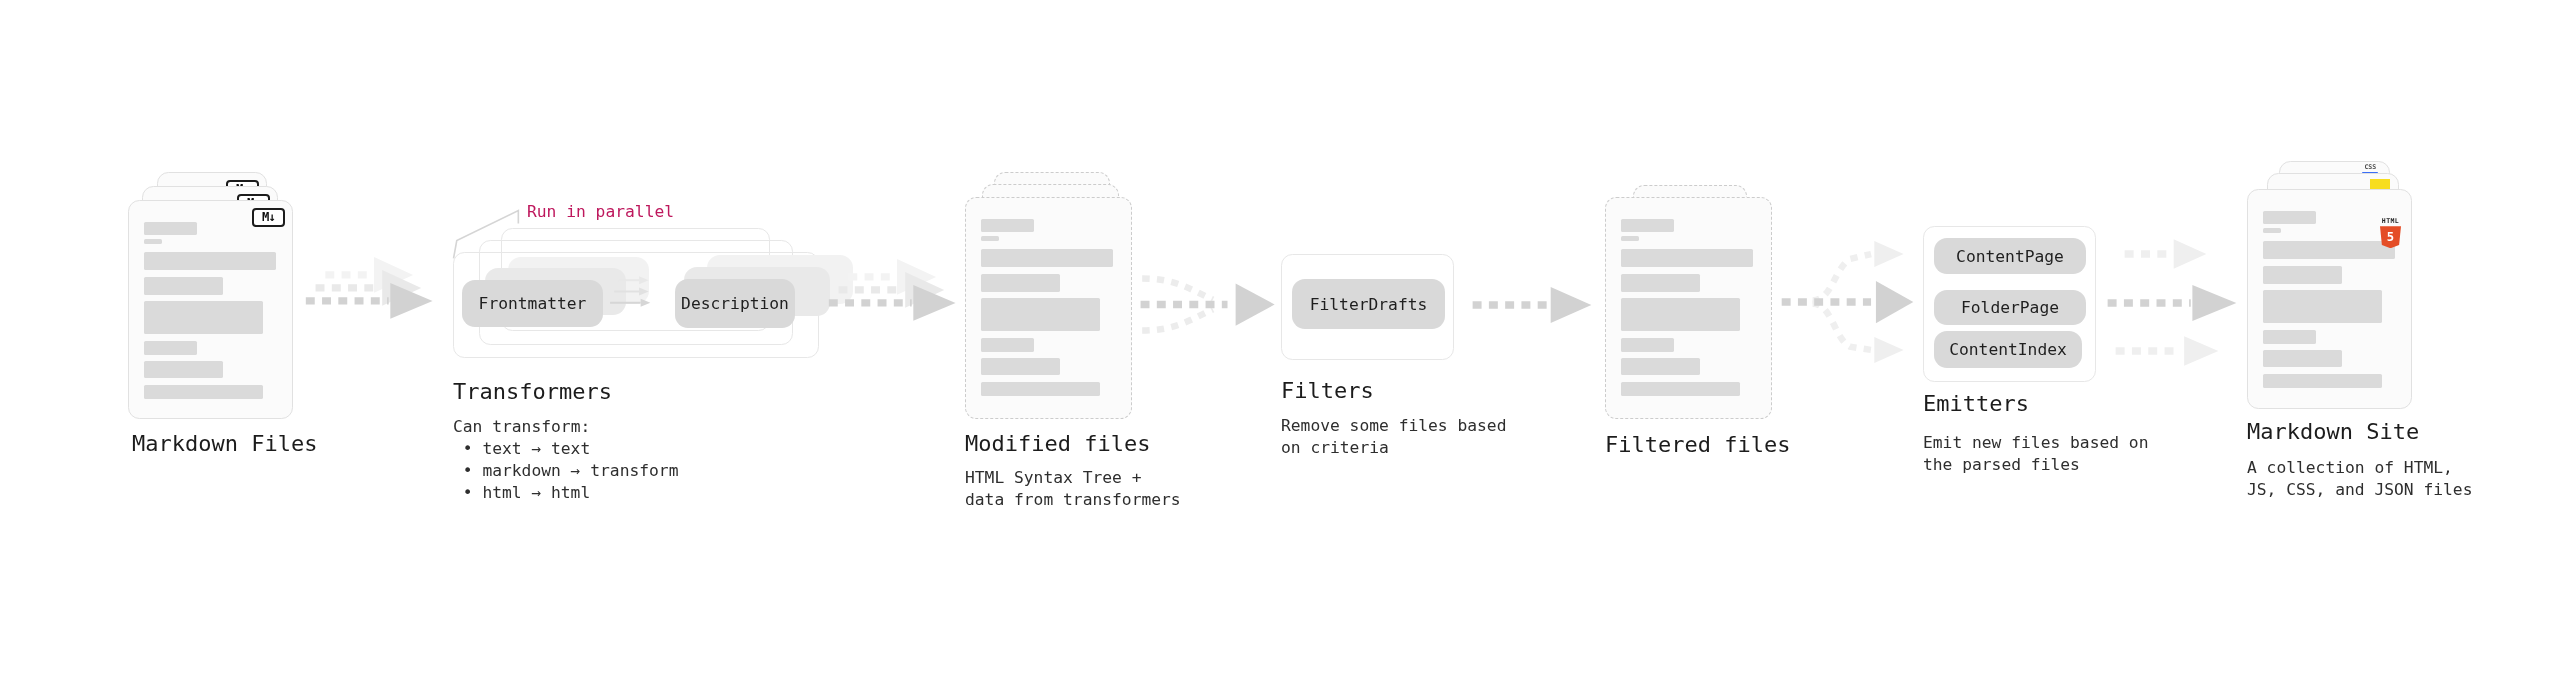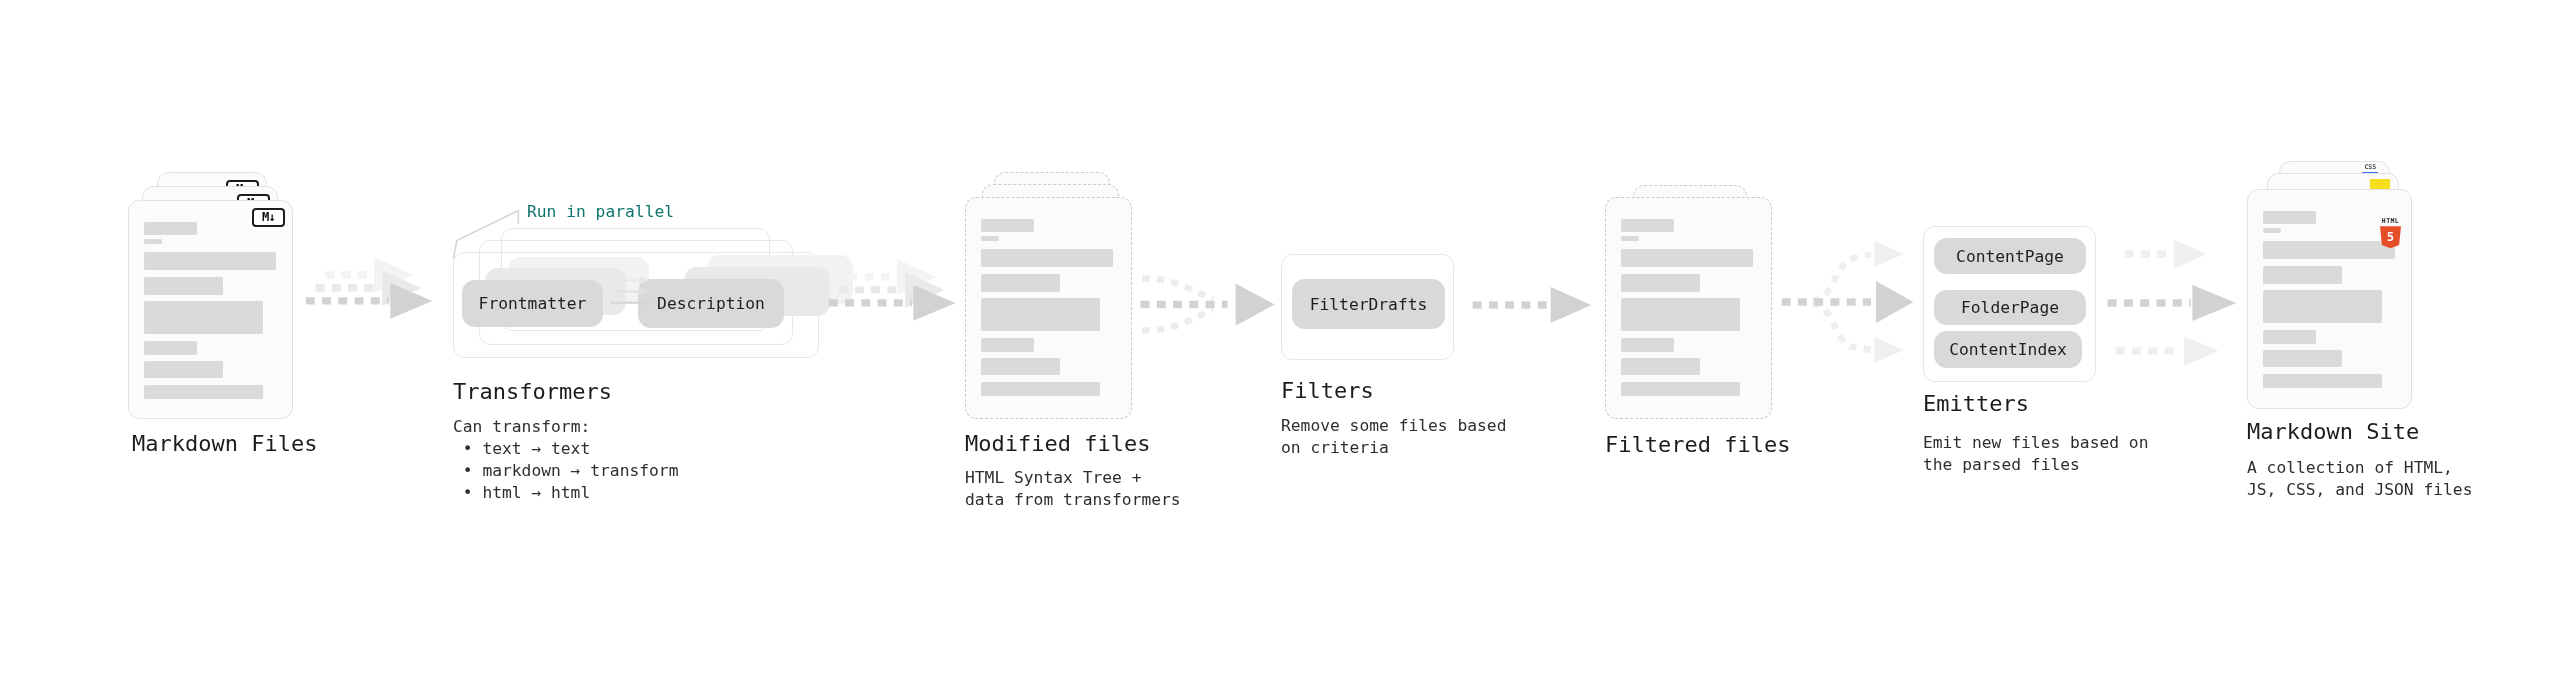--- a/index.html
+++ b/index.html
@@ -48,21 +48,21 @@
     position:absolute; background:#d9d9d9; border-radius:13px;
     display:flex; align-items:center; justify-content:center;
     font-size:16.3px; color:#1f1f1f;
   }
   .chip.ghost1 { background:#e9e9e9; color:transparent; }
   .chip.ghost2 { background:#f2f2f2; color:transparent; }
   
   .stage-label { position:absolute; font-size:22px; font-weight:500; color:#1c1c1c; white-space:nowrap; }
   .caption { position:absolute; font-size:16.3px; color:#2e2e2e; line-height:22px; white-space:nowrap; }
   .caption .indent { padding-left:9.8px; }
-  .annotation { position:absolute; font-size:16.3px; color:#0f766e; white-space:nowrap; }
+  .annotation { position:absolute; font-size:16.3px; color:#be185d; white-space:nowrap; }
   .arrow { position:absolute; }
 </style>
 </head>
 <body>
 
 <div class="canvas">
 
   <div>
     <div class="doc-card" style="left:157px;top:172px;width:110px;height:98px;z-index:1">
       <div class="md-badge">M↓</div>
@@ -104,21 +104,21 @@
     <div class="outline" style="left:501px;top:228px;width:269px;height:103px"></div>
     <div class="outline" style="left:479px;top:240px;width:314px;height:105px"></div>
     <div class="outline" style="left:453px;top:252px;width:366px;height:106px"></div>
 
     <div class="chip ghost2" style="left:508px;top:257px;width:141px;height:47px"></div>
     <div class="chip ghost1" style="left:485px;top:268px;width:141px;height:47px"></div>
     <div class="chip" style="left:462px;top:280px;width:141px;height:47px">Frontmatter</div>
 
     <div class="chip ghost2" style="left:707px;top:255px;width:146px;height:49px"></div>
     <div class="chip ghost1" style="left:684px;top:267px;width:146px;height:49px"></div>
-    <div class="chip" style="left:638px;top:279px;width:146px;height:49px">Description</div>
+    <div class="chip" style="left:675px;top:279px;width:120px;height:49px">Description</div>
 
     <svg class="arrow" style="left:608px;top:273px" width="46" height="37" viewBox="0 0 56 46">
       <line x1="12" y1="9" x2="38" y2="9" stroke="#e8e8e8" stroke-width="2.5"></line>
         <polygon points="38,4 50,9 38,14" fill="#e8e8e8"></polygon>
       <line x1="7" y1="23" x2="38" y2="23" stroke="#e1e1e1" stroke-width="2.5"></line>
         <polygon points="38,18 50,23 38,28" fill="#e1e1e1"></polygon>
       <line x1="2" y1="37" x2="40" y2="37" stroke="#d6d6d6" stroke-width="2.5"></line>
         <polygon points="40,32 52,37 40,42" fill="#d6d6d6"></polygon>
     </svg>
 

